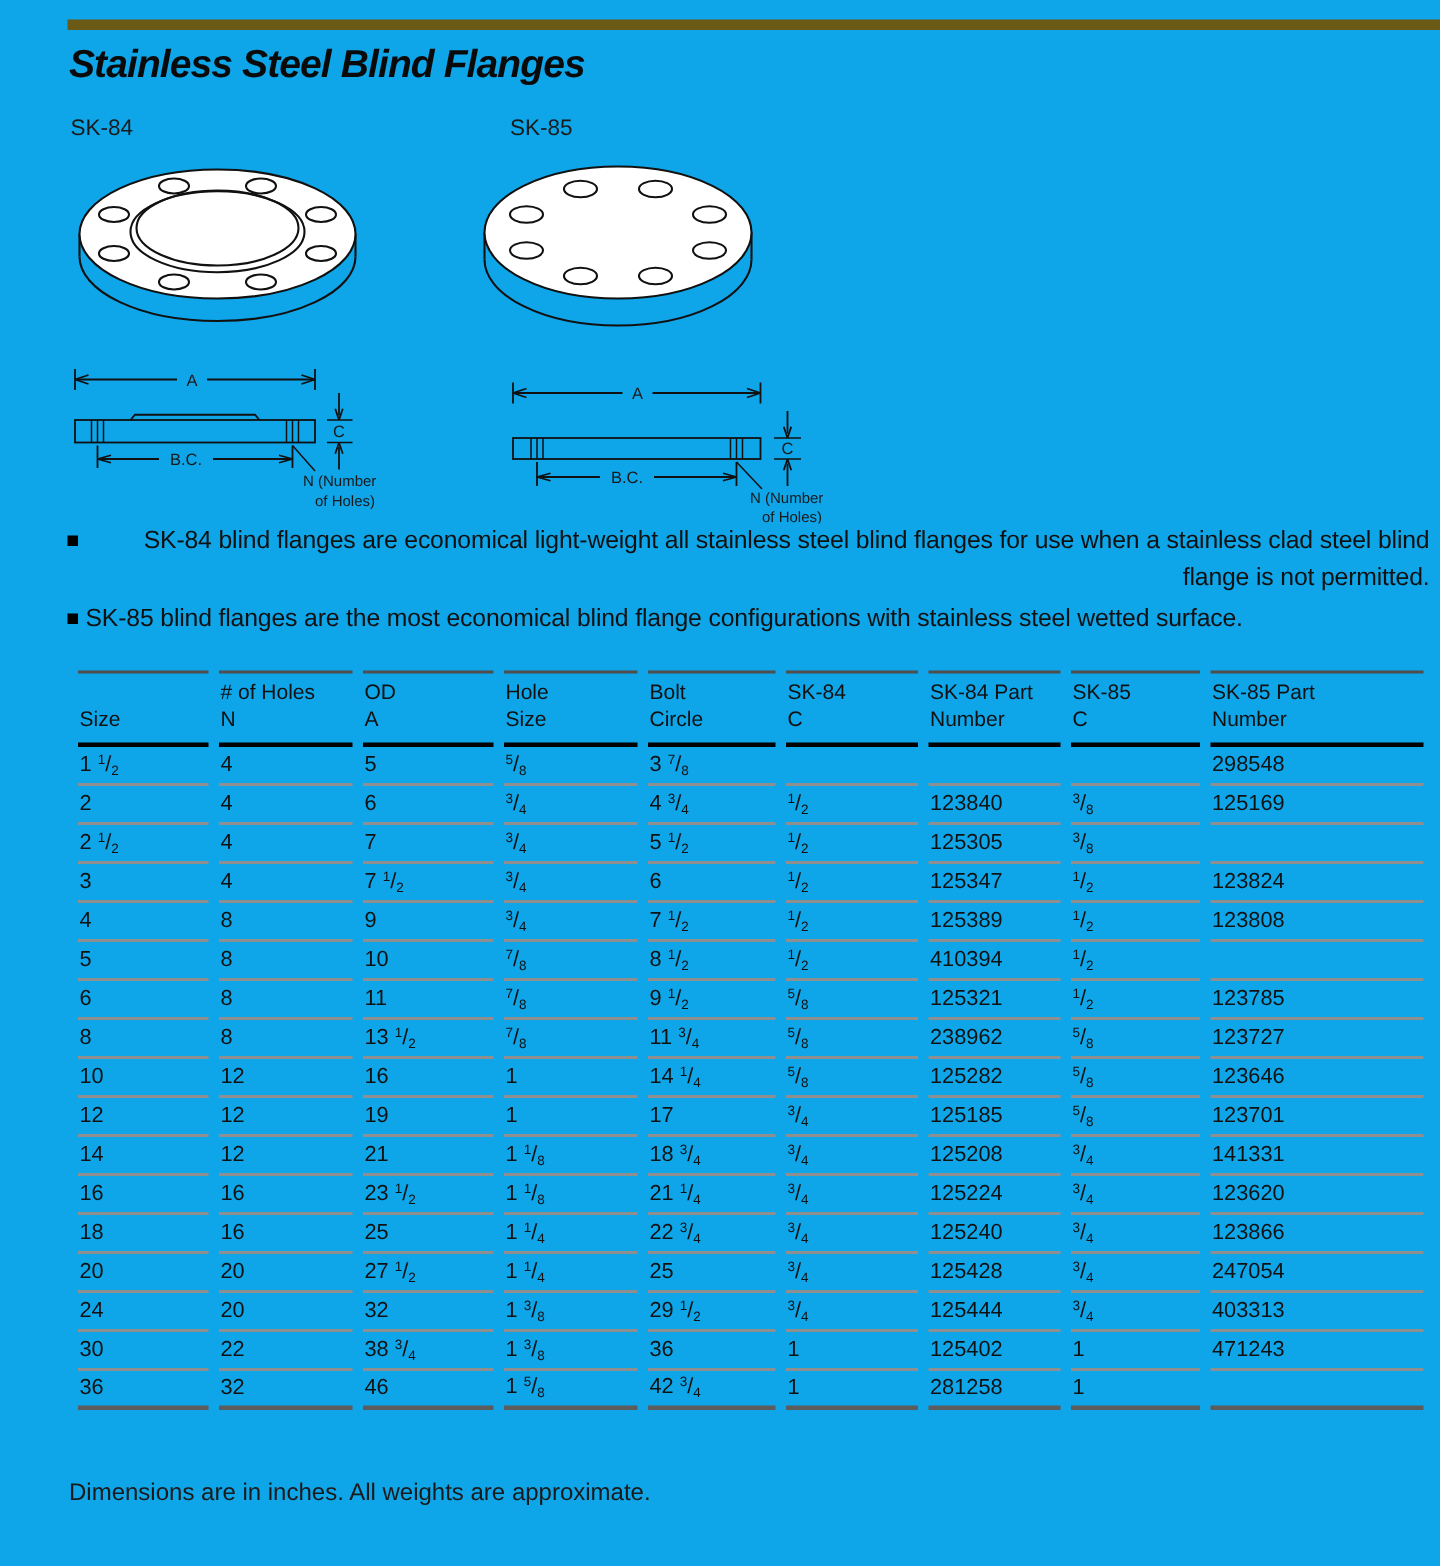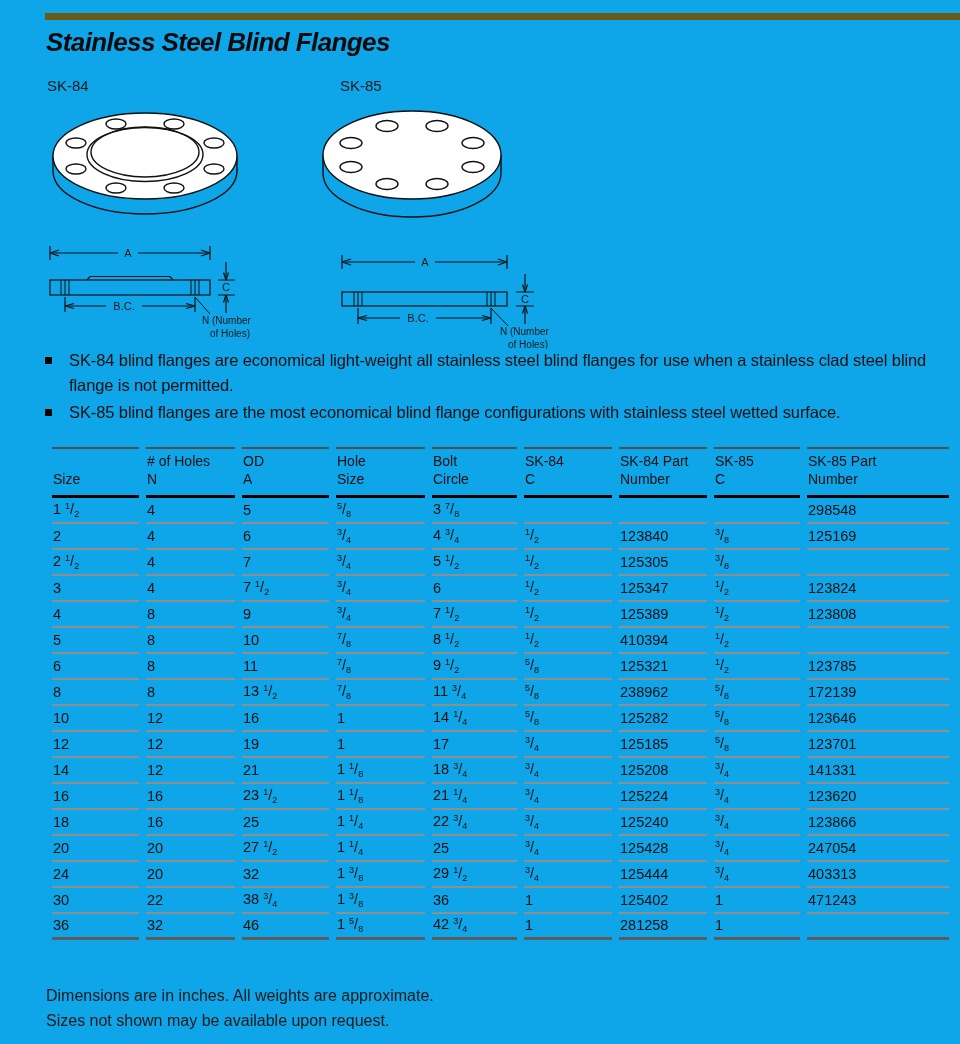--- a/index.html
+++ b/index.html
@@ -14,21 +14,21 @@
 
   .fig-label { position:absolute; top:77px; font-size:15px; color:#1a1a1a; }
   .fig-label.sk84 { left:47px; }
   .fig-label.sk85 { left:340px; }
 
   .fig { position:absolute; }
   .fig svg { display:block; }
   .fig svg text { font-family:"Liberation Sans", sans-serif; fill:#1a1a1a; }
 
   .bullets { position:absolute; left:45px; top:348px; width:908px; list-style:none; }
-  .bullets li { display:flex; gap:17px; font-size:16.5px; line-height:1.5; letter-spacing:-0.1px; margin-bottom:2px; }
+  .bullets li { display:flex; gap:5px; font-size:16.5px; line-height:1.5; letter-spacing:-0.1px; margin-bottom:2px;text-align:right; }
   .bullets .sq { flex:0 0 auto; width:7px; height:7px; background:#000; margin-top:9px; }
 
   table.spec { position:absolute; left:45px; top:447px; width:911px;
                border-collapse:separate; border-spacing:7px 0; table-layout:fixed; }
   table.spec thead td { vertical-align:bottom; font-size:14px; line-height:1.26;
                         padding:4px 0 6px 1px;
                         border-top:2px solid #4f4f4f; border-bottom:3px solid #000000; }
   table.spec thead .h1 { min-height:18px; }
   table.spec tbody td { height:26px; font-size:14.5px; padding-left:1px; vertical-align:middle;
                         border-bottom:2px solid #8f8f8f; white-space:nowrap; }
@@ -276,21 +276,21 @@
         </tr>
         <tr>
           <td>8</td>
           <td>8</td>
           <td>13 <sup>1</sup>/<sub>2</sub></td>
           <td><sup>7</sup>/<sub>8</sub></td>
           <td>11 <sup>3</sup>/<sub>4</sub></td>
           <td><sup>5</sup>/<sub>8</sub></td>
           <td>238962</td>
           <td><sup>5</sup>/<sub>8</sub></td>
-          <td>172139</td>
+          <td>123727</td>
         </tr>
         <tr>
           <td>10</td>
           <td>12</td>
           <td>16</td>
           <td>1</td>
           <td>14 <sup>1</sup>/<sub>4</sub></td>
           <td><sup>5</sup>/<sub>8</sub></td>
           <td>125282</td>
           <td><sup>5</sup>/<sub>8</sub></td>
@@ -382,16 +382,15 @@
           <td>1</td>
           <td>281258</td>
           <td>1</td>
           <td></td>
         </tr>
       </tbody>
   </table>
 
   <div class="footnotes">
       <div>Dimensions are in inches. All weights are approximate.</div>
-      <div>Sizes not shown may be available upon request.</div>
     </div>
 
 </div>
 
 </body></html>

